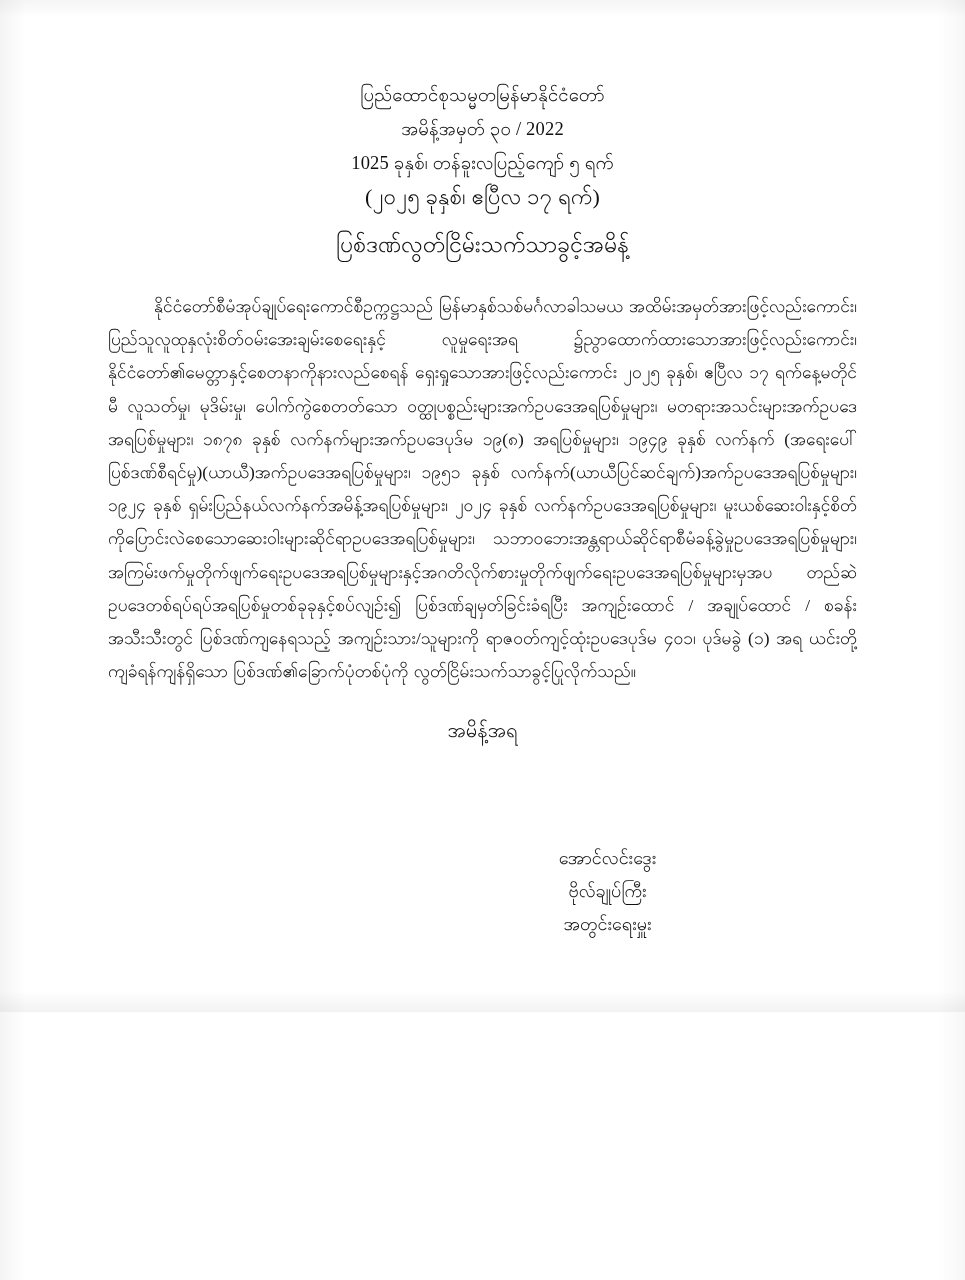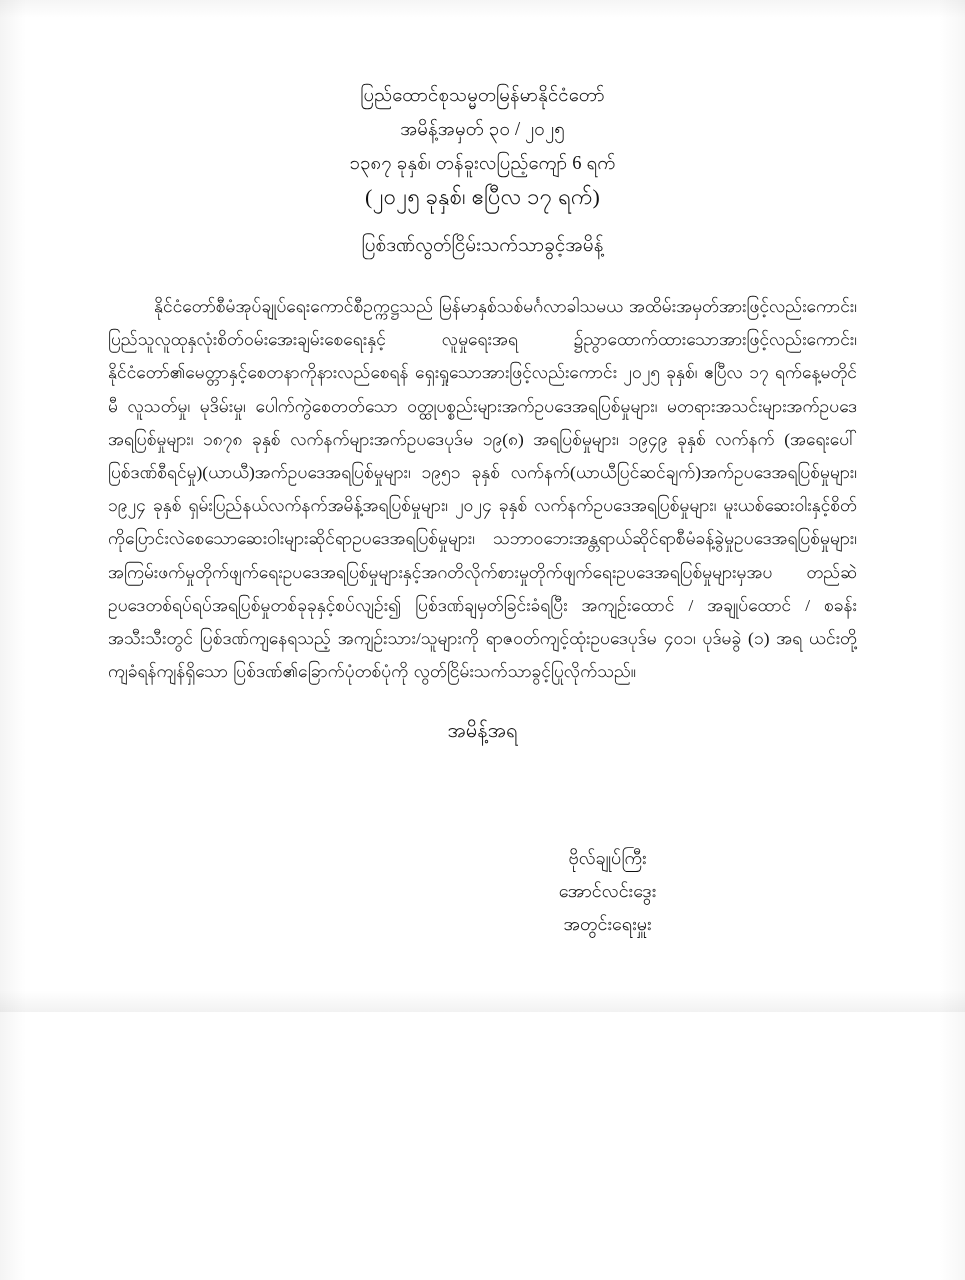--- a/index.html
+++ b/index.html
@@ -31,21 +31,21 @@
     font-size: 18.5px;
     line-height: 34px;
     letter-spacing: 0.2px;
     color: #101010;
   }
   .header-line.small {
     font-size: 22px;
   }
   .subject {
     text-align: center;
-    font-size: 19px;
+    font-size: 23px;
     line-height: 34px;
     margin-top: 14px;
     color: #101010;
   }
   .body-block {
     margin-top: 28px;
   }
   .body-par {
     font-size: 17.4px;
     line-height: 33.2px;
@@ -118,32 +118,32 @@
 
 <div class="page">
 
   <div class="noise-edge-left"></div>
   <div class="noise-edge-right"></div>
   <div class="noise-edge-top"></div>
   <div class="noise-edge-bottom"></div>
 
   <div class="header-block">
     <div class="header-line">ပြည်ထောင်စုသမ္မတမြန်မာနိုင်ငံတော်</div>
-    <div class="header-line">အမိန့်အမှတ် ၃၀ / ၂၀၂၅</div>
-    <div class="header-line">၁၃၈၇ ခုနှစ်၊ တန်ခူးလပြည့်ကျော် 6 ရက်</div>
+    <div class="header-line">အမိန့်အမှတ် ၃၀ / 2022</div>
+    <div class="header-line">1025 ခုနှစ်၊ တန်ခူးလပြည့်ကျော် ၅ ရက်</div>
     <div class="header-line small">(၂၀၂၅ ခုနှစ်၊ ဧပြီလ ၁၇ ရက်)</div>
   </div>
 
   <div class="subject">ပြစ်ဒဏ်လွတ်ငြိမ်းသက်သာခွင့်အမိန့်</div>
 
   <div class="body-block">
     <p class="body-par"><span class="indent"></span><span>နိုင်ငံတော်စီမံအုပ်ချုပ်ရေးကောင်စီဥက္ကဋ္ဌသည် မြန်မာနှစ်သစ်မင်္ဂလာခါသမယ အထိမ်းအမှတ်အားဖြင့်လည်းကောင်း၊ ပြည်သူလူထုနှလုံးစိတ်ဝမ်းအေးချမ်းစေရေးနှင့် လူမှုရေးအရ ၌ညွာထောက်ထားသောအားဖြင့်လည်းကောင်း၊ နိုင်ငံတော်၏မေတ္တာနှင့်စေတနာကိုနားလည်စေရန် ရှေးရှုသောအားဖြင့်လည်းကောင်း ၂၀၂၅ ခုနှစ်၊ ဧပြီလ ၁၇ ရက်နေ့မတိုင်မီ လူသတ်မှု၊ မုဒိမ်းမှု၊ ပေါက်ကွဲစေတတ်သော ဝတ္ထုပစ္စည်းများအက်ဥပဒေအရပြစ်မှုများ၊ မတရားအသင်းများအက်ဥပဒေအရပြစ်မှုများ၊ ၁၈၇၈ ခုနှစ် လက်နက်များအက်ဥပဒေပုဒ်မ ၁၉(၈) အရပြစ်မှုများ၊ ၁၉၄၉ ခုနှစ် လက်နက် (အရေးပေါ်ပြစ်ဒဏ်စီရင်မှု)(ယာယီ)အက်ဥပဒေအရပြစ်မှုများ၊ ၁၉၅၁ ခုနှစ် လက်နက်(ယာယီပြင်ဆင်ချက်)အက်ဥပဒေအရပြစ်မှုများ၊ ၁၉၂၄ ခုနှစ် ရှမ်းပြည်နယ်လက်နက်အမိန့်အရပြစ်မှုများ၊ ၂၀၂၄ ခုနှစ် လက်နက်ဥပဒေအရပြစ်မှုများ၊ မူးယစ်ဆေးဝါးနှင့်စိတ်ကိုပြောင်းလဲစေသောဆေးဝါးများဆိုင်ရာဥပဒေအရပြစ်မှုများ၊ သဘာဝဘေးအန္တရာယ်ဆိုင်ရာစီမံခန့်ခွဲမှုဥပဒေအရပြစ်မှုများ၊ အကြမ်းဖက်မှုတိုက်ဖျက်ရေးဥပဒေအရပြစ်မှုများနှင့်အဂတိလိုက်စားမှုတိုက်ဖျက်ရေးဥပဒေအရပြစ်မှုများမှအပ တည်ဆဲဥပဒေတစ်ရပ်ရပ်အရပြစ်မှုတစ်ခုခုနှင့်စပ်လျဉ်း၍ ပြစ်ဒဏ်ချမှတ်ခြင်းခံရပြီး အကျဉ်းထောင် / အချုပ်ထောင် / စခန်းအသီးသီးတွင် ပြစ်ဒဏ်ကျနေရသည့် အကျဉ်းသား/သူများကို ရာဇဝတ်ကျင့်ထုံးဥပဒေပုဒ်မ ၄၀၁၊ ပုဒ်မခွဲ (၁) အရ ယင်းတို့ကျခံရန်ကျန်ရှိသော ပြစ်ဒဏ်၏ခြောက်ပုံတစ်ပုံကို လွတ်ငြိမ်းသက်သာခွင့်ပြုလိုက်သည်။</span></p>
   </div>
 
   <div class="closing">အမိန့်အရ</div>
 
   <div class="signature-block">
+    <div class="sig-line">အောင်လင်းဒွေး</div>
     <div class="sig-line">ဗိုလ်ချုပ်ကြီး</div>
-    <div class="sig-line">အောင်လင်းဒွေး</div>
     <div class="sig-line">အတွင်းရေးမှူး</div>
   </div>
 
 </div>
 
 </body></html>

